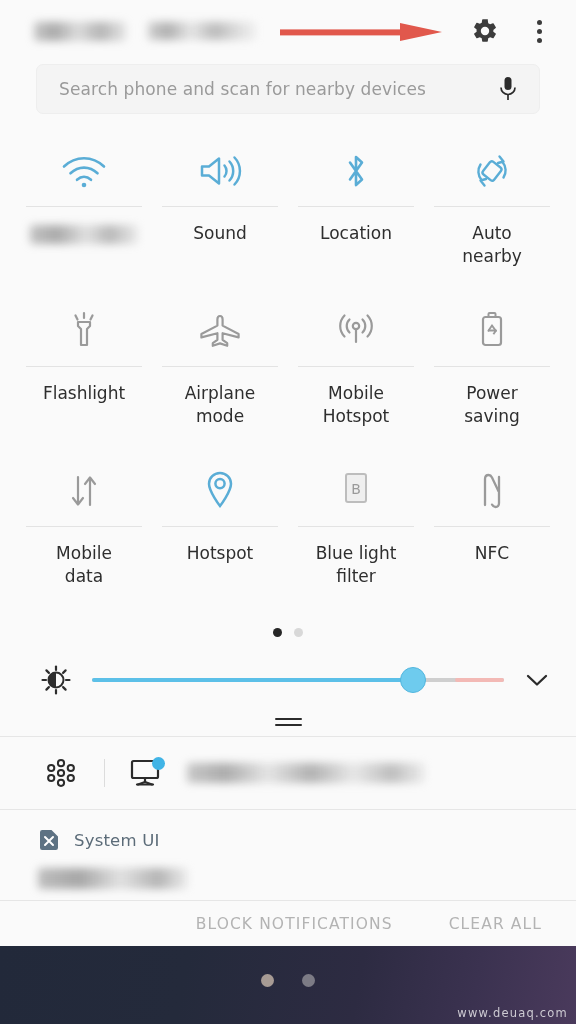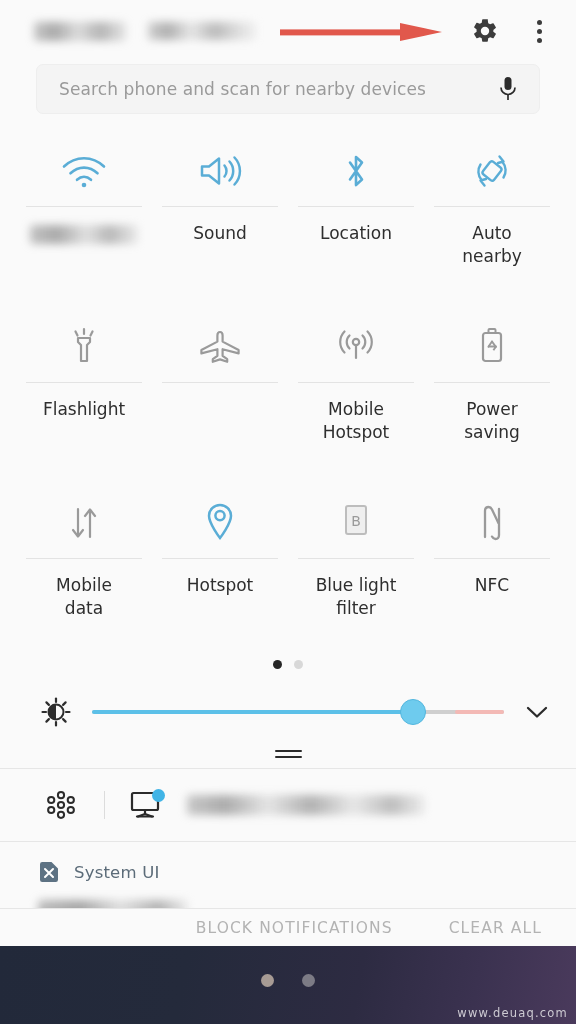--- a/index.html
+++ b/index.html
@@ -108,21 +108,21 @@
     width: 26px; height: 30px;
     display: flex; align-items: center; justify-content: center;
   }
 
   
   .qs-grid {
     margin-top: 14px;
     padding: 0 16px;
     display: grid;
     grid-template-columns: repeat(4, 1fr);
-    row-gap: 16px;
+    row-gap: 0;
   }
   .qs-tile {
     height: 160px;
     display: flex;
     flex-direction: column;
     align-items: center;
     padding-top: 16px;
     box-sizing: border-box;
   }
   .qs-icon {
@@ -327,21 +327,21 @@
     font-size: 17px;
     color: #3a3a3a;
     white-space: nowrap;
   }
 
   
   .notif-actions {
     position: absolute;
     left: 0; right: 0;
     bottom: 78px;
-    height: 38px;
+    height: 46px;
     background: #fafafa;
     border-top: 1px solid #e6e6e6;
     display: flex;
     align-items: center;
     justify-content: flex-end;
     padding-right: 34px;
     gap: 56px;
     box-sizing: border-box;
   }
   .action-btn {
@@ -489,20 +489,22 @@
       <div class="qs-label">Flashlight</div>
     </div>
 
     <div class="qs-tile">
       <div class="qs-icon">
         <svg width="48" height="38" viewBox="0 0 48 38">
           <path d="M24 4c1.6 0 2.6 1.6 2.6 3.4v6.2l16 8.4v3.4l-16-4.2v6.6l4.6 3.4v2.6L24 31.4l-7.2 2.4v-2.6l4.6-3.4v-6.6l-16 4.2v-3.4l16-8.4V7.4C21.4 5.6 22.4 4 24 4z" fill="none" stroke="#9a9a9a" stroke-width="2.2" stroke-linejoin="round"></path>
         </svg>
       </div>
       <div class="qs-sep"></div>
+      <div class="qs-label" style="white-space:pre-line">Airplane
+mode</div>
     </div>
 
     <div class="qs-tile">
       <div class="qs-icon">
         <svg width="48" height="38" viewBox="0 0 48 38">
           <circle cx="24" cy="14" r="3.2" fill="none" stroke="#9a9a9a" stroke-width="2.2"></circle>
           <path d="M24 17.5V30" fill="none" stroke="#9a9a9a" stroke-width="2.2" stroke-linecap="round"></path>
           <path d="M17.5 20.5a9 9 0 0 1 0-13" fill="none" stroke="#9a9a9a" stroke-width="2.2" stroke-linecap="round"></path>
           <path d="M30.5 7.5a9 9 0 0 1 0 13" fill="none" stroke="#9a9a9a" stroke-width="2.2" stroke-linecap="round"></path>
           <path d="M12.5 24.5a15 15 0 0 1 0-21" fill="none" stroke="#9a9a9a" stroke-width="2.2" stroke-linecap="round"></path>

